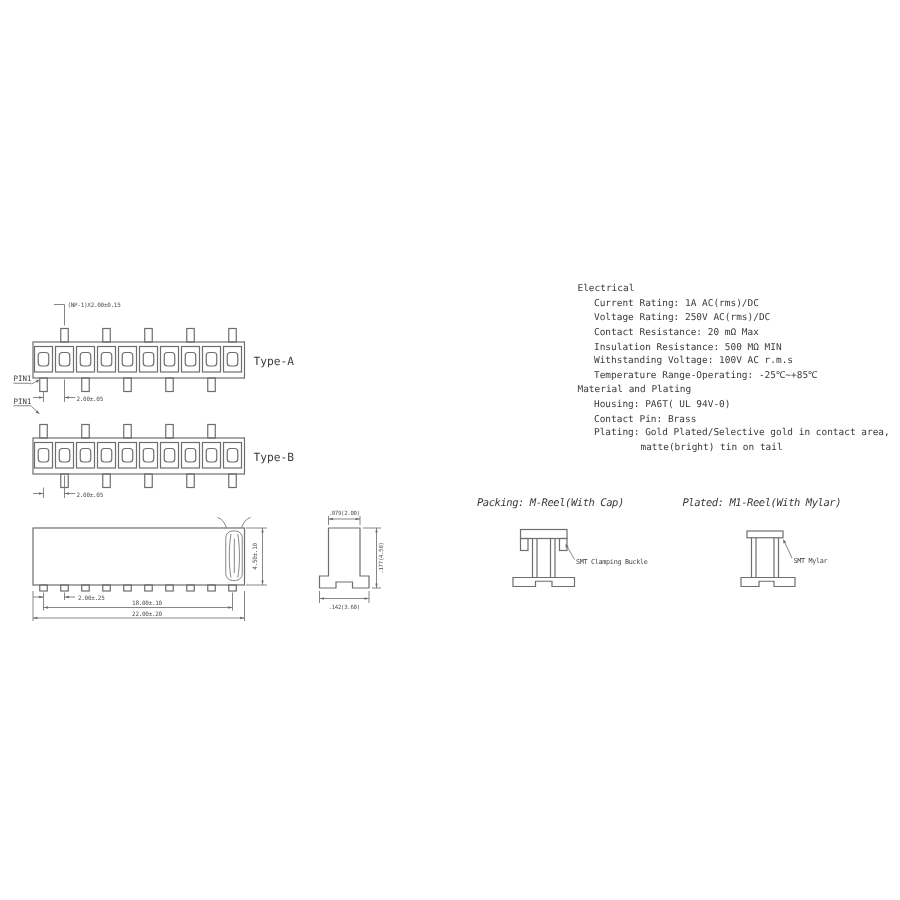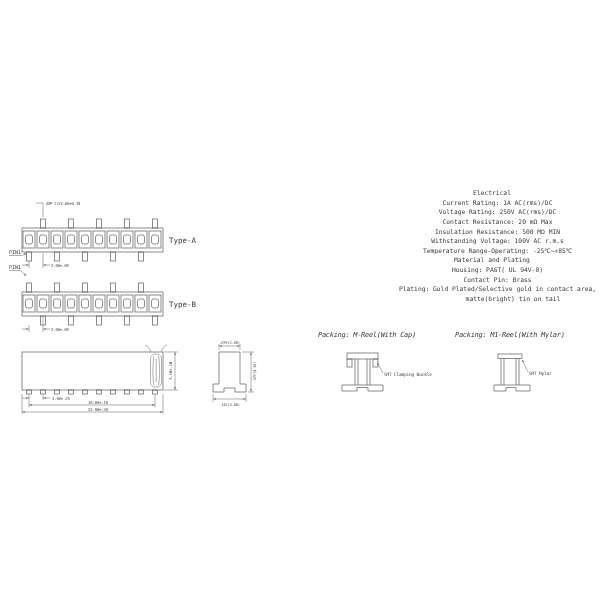--- a/index.html
+++ b/index.html
@@ -1,17 +1,17 @@
 <!DOCTYPE html>
 <html><head>
 <meta charset="utf-8">
 <style>
   html,body{margin:0;padding:0;background:#ffffff;}
   .canvas{position:relative;width:600px;height:600px;background:#ffffff;
-          font-family:"DejaVu Sans Mono",monospace;color:#3c3c3c;overflow:hidden;text-align:center;}
+          font-family:"DejaVu Sans Mono",monospace;color:#3c3c3c;overflow:hidden;}
   .abs{position:absolute;}
   svg{overflow:visible;display:block;}
   svg .ln{stroke:#6e6e6e;stroke-width:0.8;fill:none;}
   svg .thin{stroke:#787878;stroke-width:0.6;fill:none;}
   svg .ah{fill:#6e6e6e;stroke:none;}
   svg text{font-family:"DejaVu Sans Mono",monospace;fill:#4f4f4f;}
   svg .dim{font-size:4px;letter-spacing:-0.2px;}
   svg .dim2{font-size:3.8px;letter-spacing:-0.2px;}
   svg .lbl{font-size:7.5px;fill:#3c3c3c;}
   svg .pin{font-size:5px;fill:#3c3c3c;}
@@ -214,21 +214,21 @@
     <div class="ind1">Withstanding Voltage: 100V AC r.m.s</div>
     <div class="ind1">Temperature Range-Operating: -25℃~+85℃</div>
     <div>Material and Plating</div>
     <div class="ind1">Housing: PA6T( UL 94V-0)</div>
     <div class="ind1">Contact Pin: Brass</div>
     <div class="ind1">Plating: Gold Plated/Selective gold in contact area,</div>
     <div class="ind2">matte(bright) tin on tail</div>
   </div>
 
   <div class="abs pack-title" style="left:318px;top:331px;">Packing: M-Reel(With Cap)</div>
-  <div class="abs pack-title" style="left:455px;top:331px;">Packing: M1-Reel(With Mylar)</div>
+  <div class="abs pack-title" style="left:455px;top:331px;">Plated: M1-Reel(With Mylar)</div>
 
   <svg class="abs" style="left:320px;top:349px;" width="130" height="58" viewBox="0 0 130 58">
     <defs>
       <pattern id="hatchL" width="3" height="3" patternUnits="userSpaceOnUse" patternTransform="rotate(45)">
         <line x1="0" y1="0" x2="0" y2="3" stroke="#6e6e6e" stroke-width="1"></line>
       </pattern>
     </defs>
     <g>
       <rect class="ln" x="27" y="4" width="31" height="6" fill="url(#hatchL)"></rect>
       <rect class="ln" x="27" y="10" width="5" height="8" fill="url(#hatchL)"></rect>

